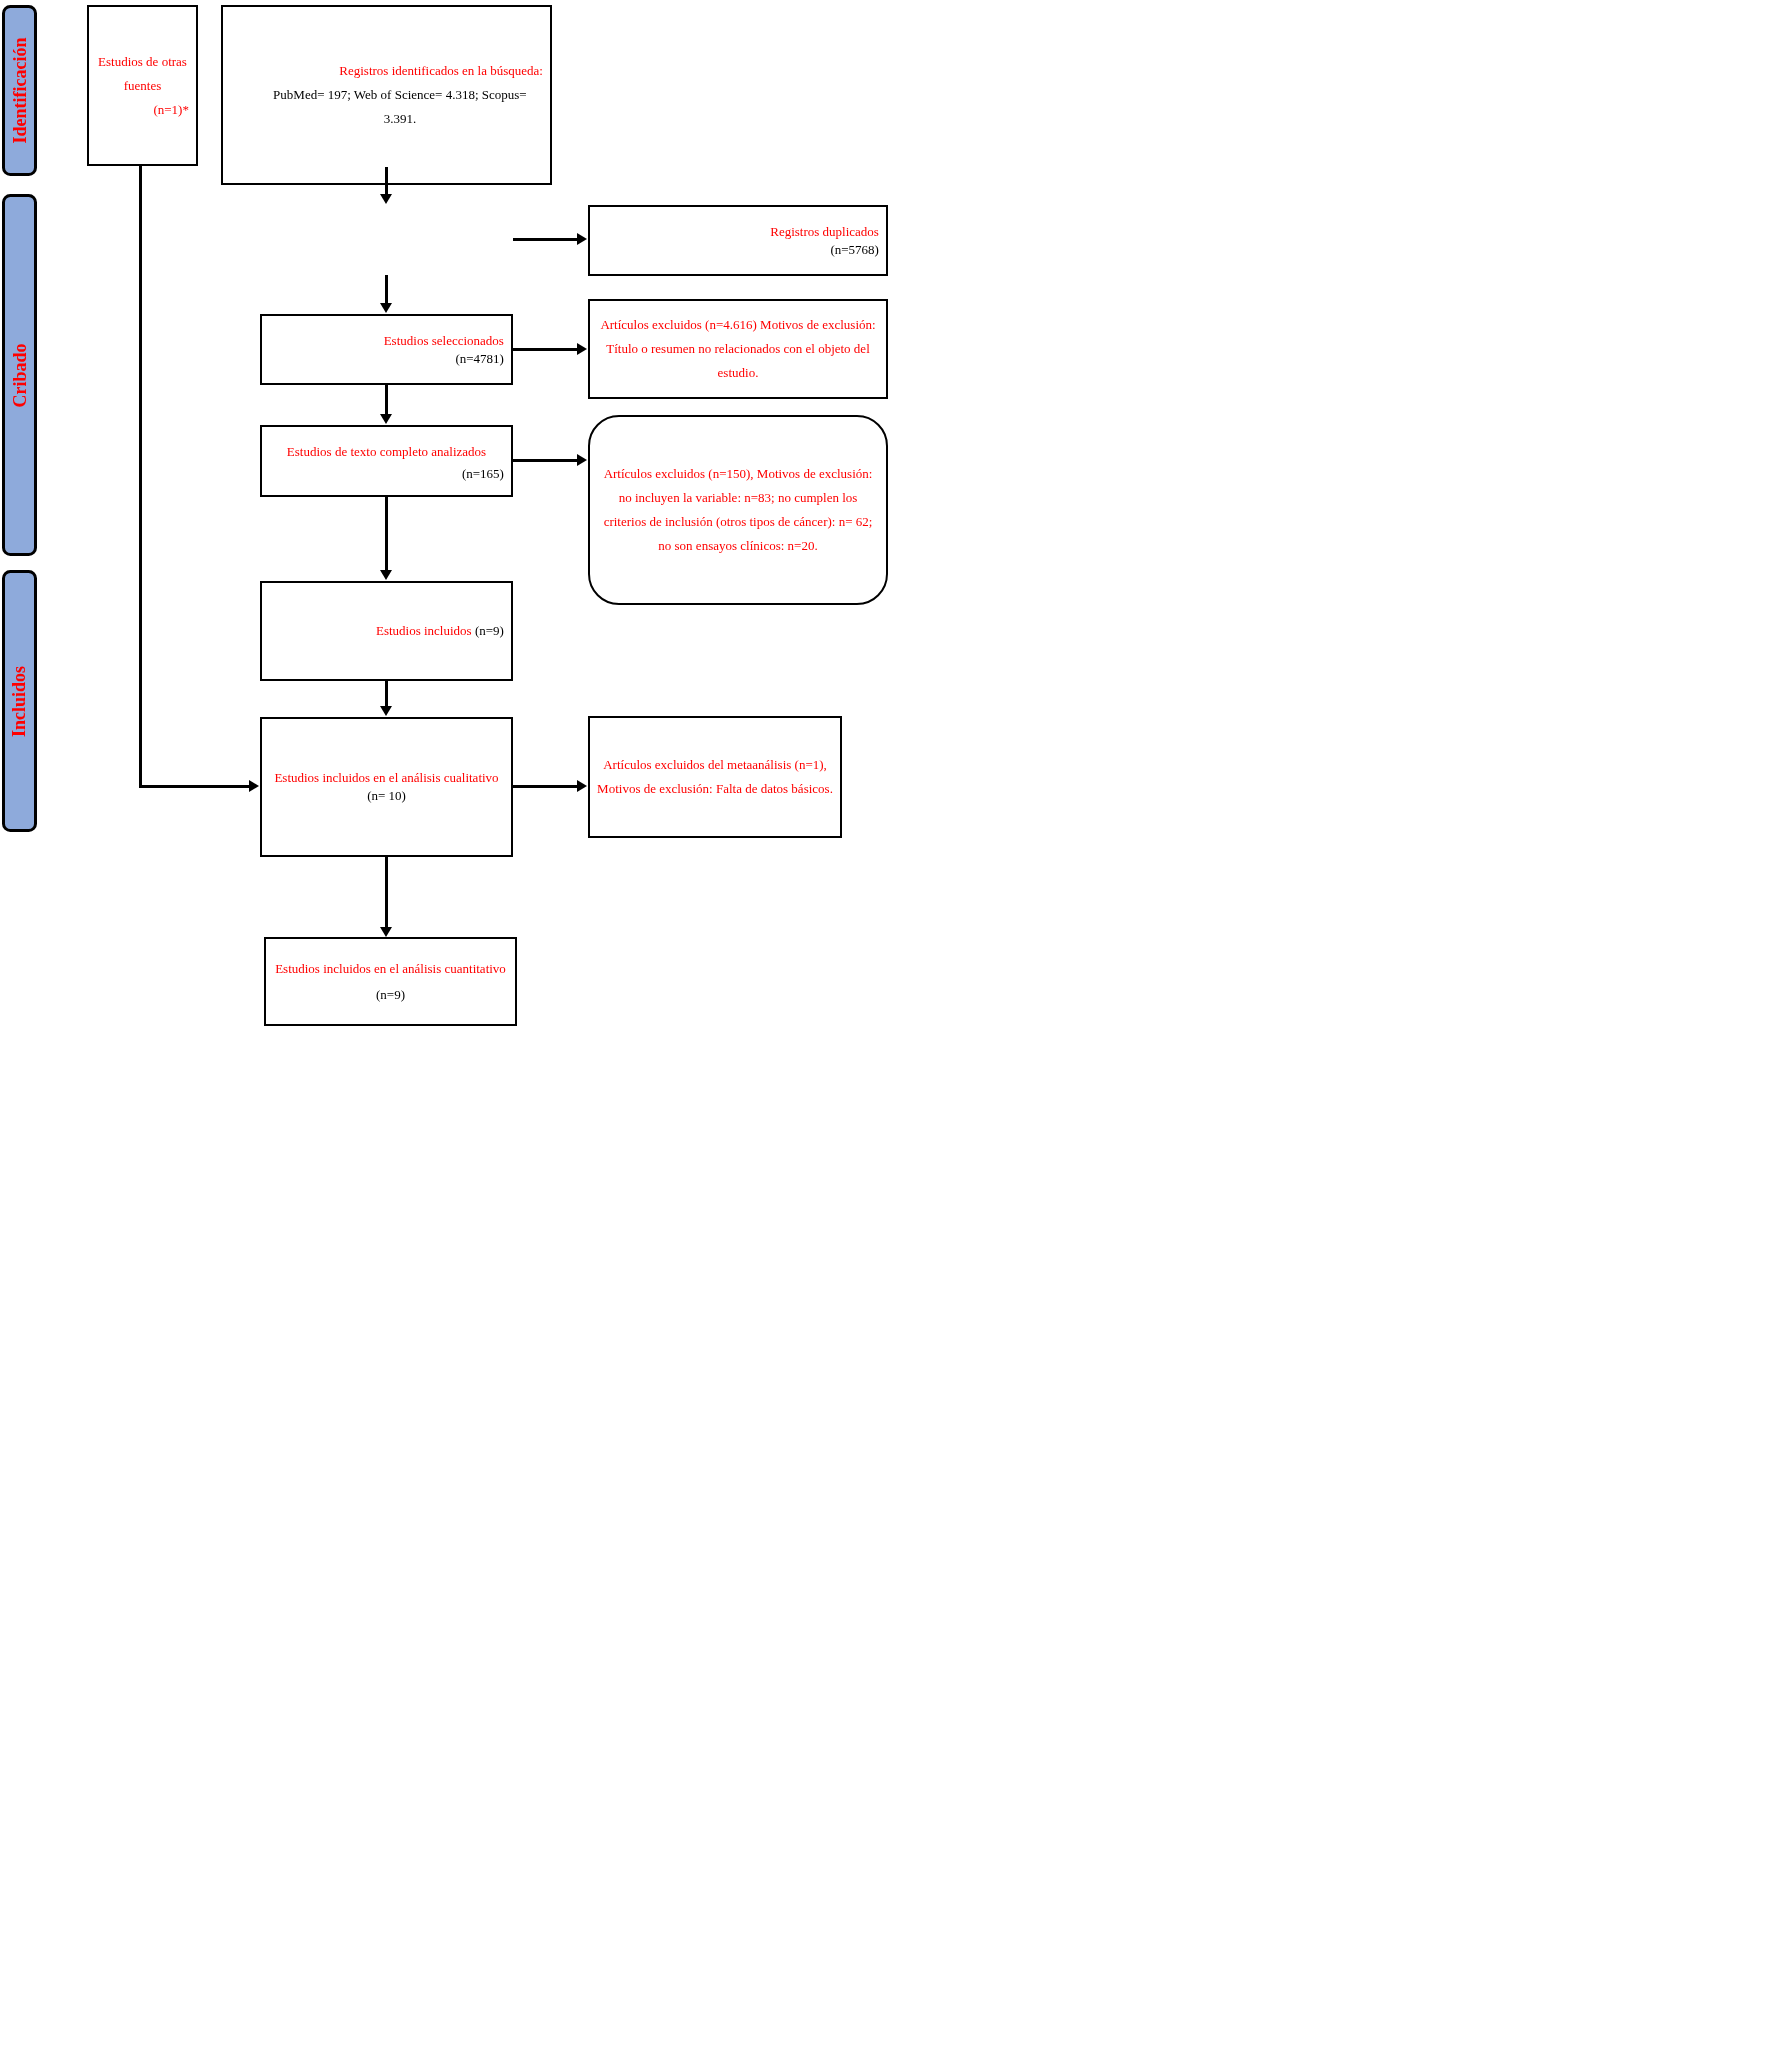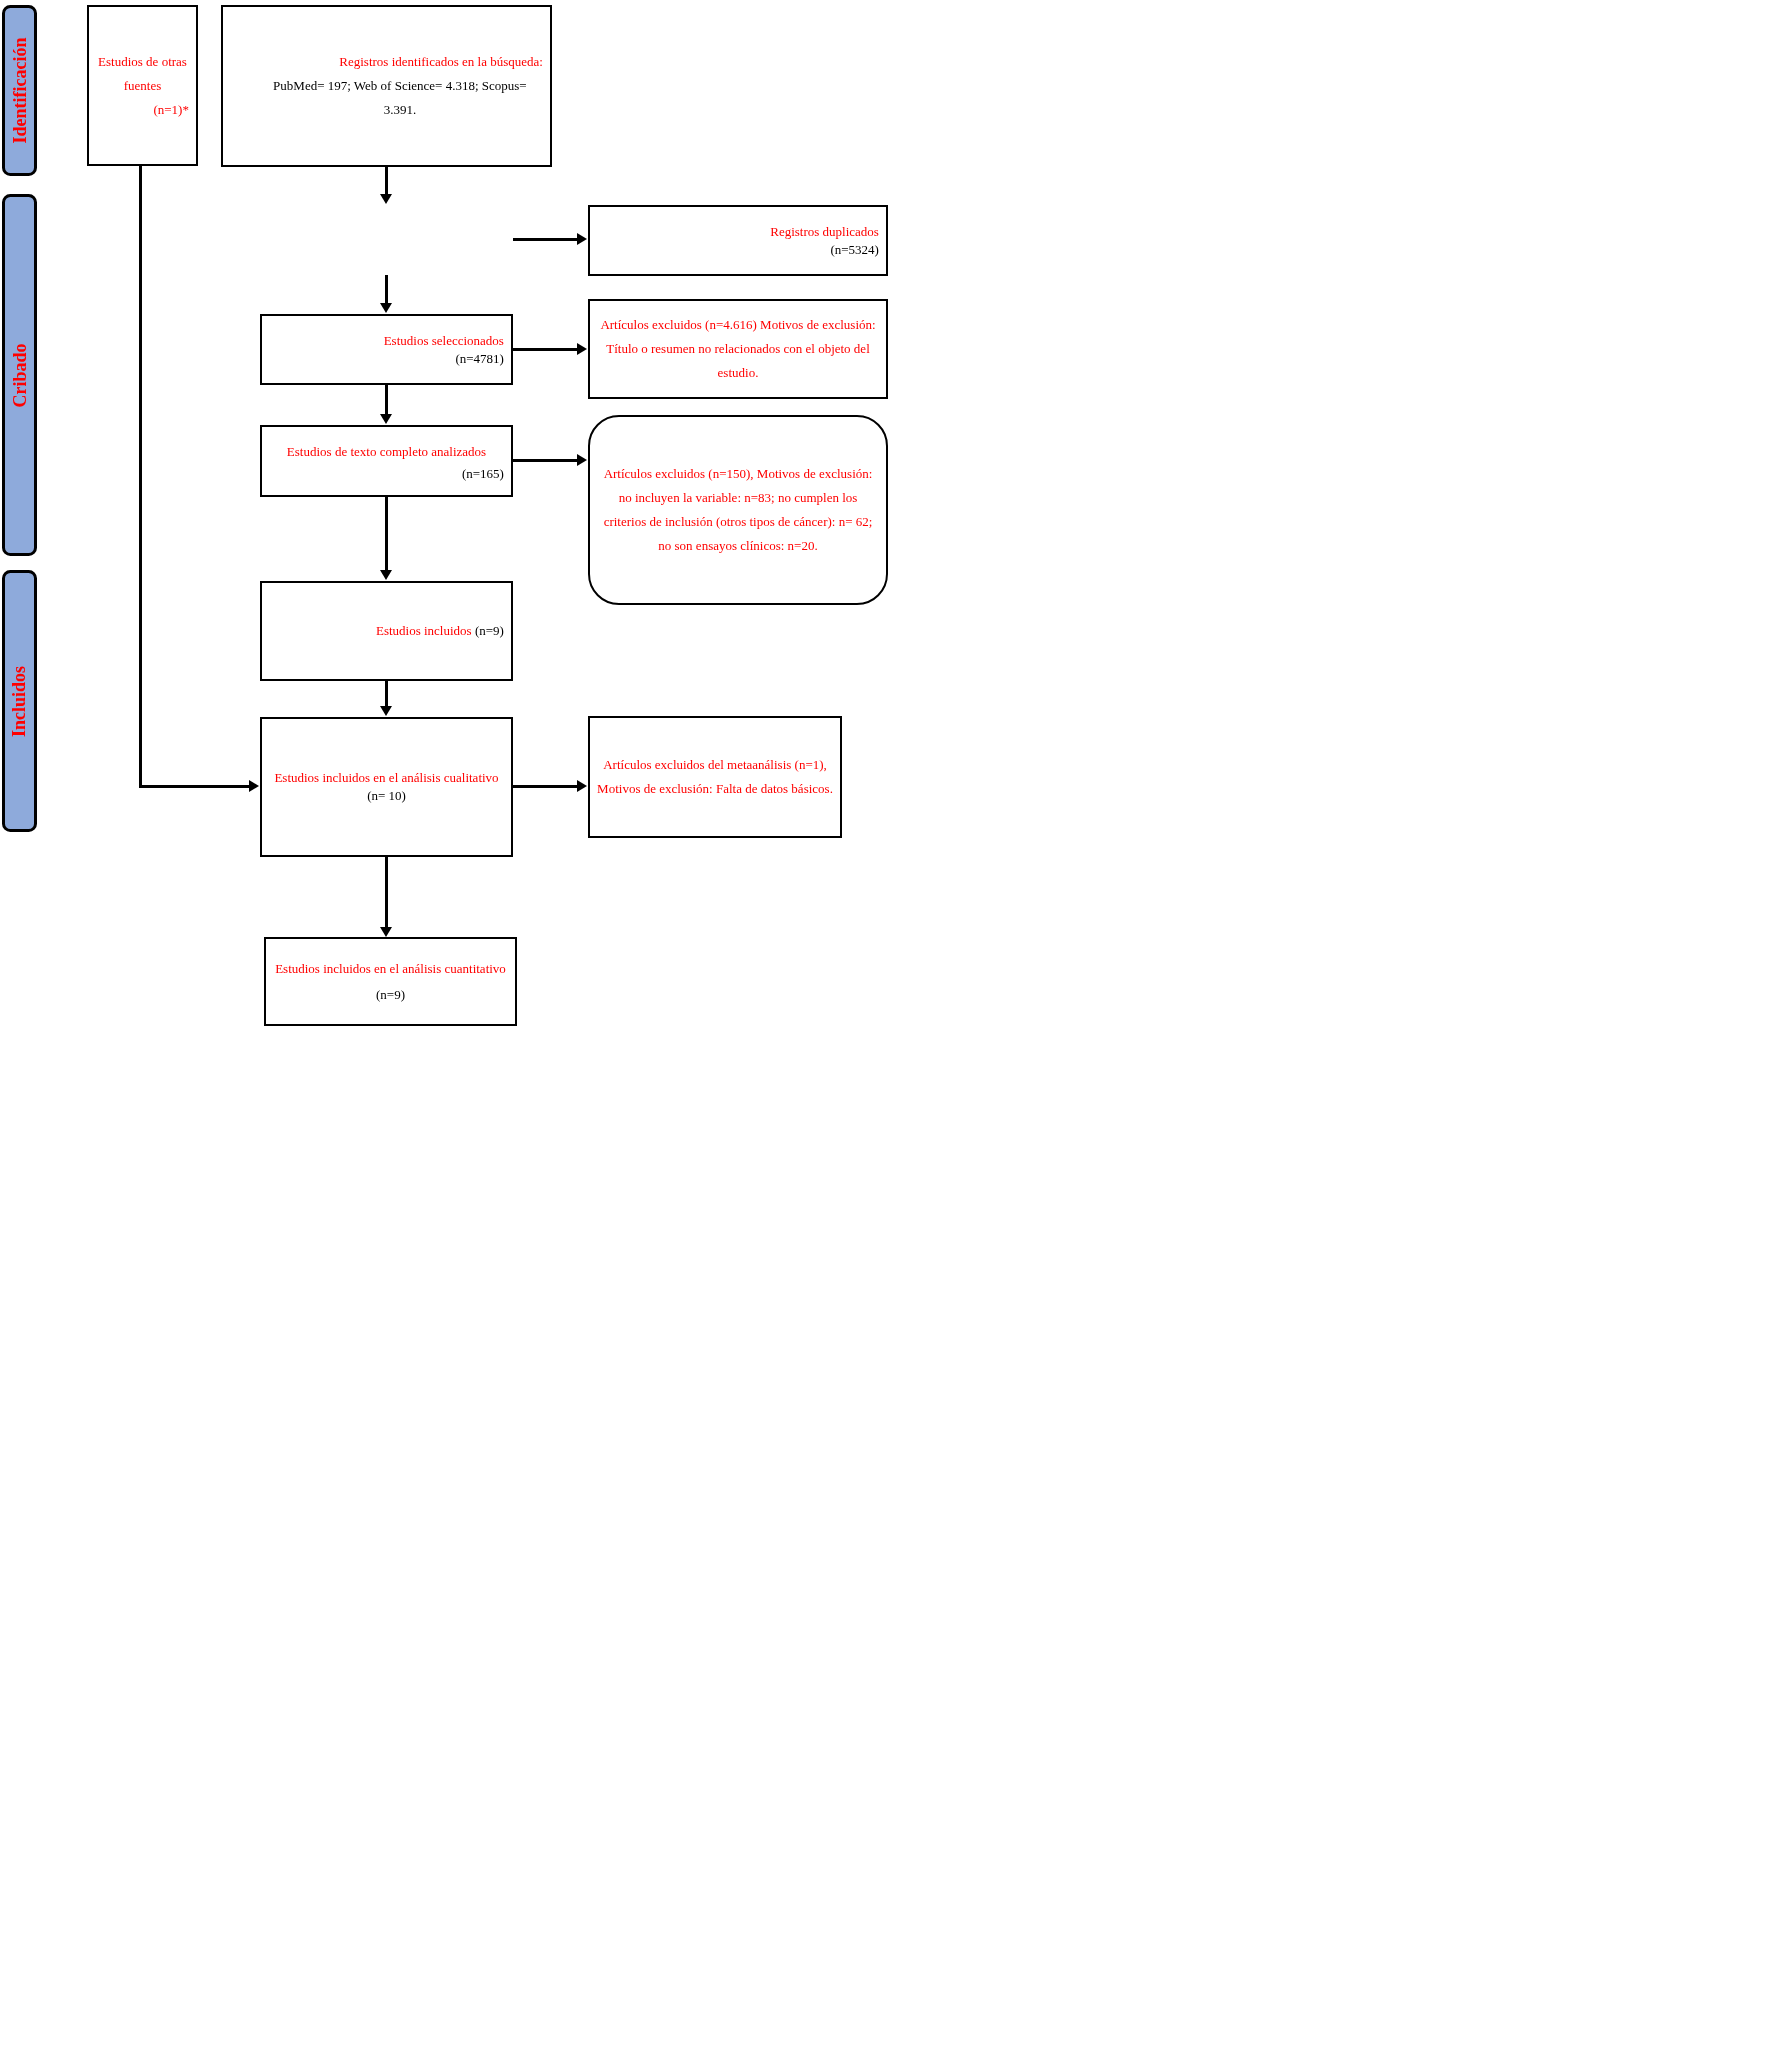--- a/index.html
+++ b/index.html
@@ -64,29 +64,29 @@
   </div>
   <div class="sidebar" style="left:2.4px;top:570px;width:35px;height:262px;">
     <span>Incluidos</span>
   </div>
 
   <div class="box lh-wide" style="left:87px;top:5.4px;width:111px;height:161px;">
     <div>Estudios de otras fuentes</div>
     <div>(n=1)*</div>
   </div>
 
-  <div class="box lh-wide" style="left:221px;top:5.4px;width:331px;height:162px;">
+  <div class="box lh-wide" style="left:221px;top:5.4px;width:331px;height:180px;">
     <div>Registros identificados en la búsqueda:</div>
     <div class="black detail-wrap">PubMed= 197; Web of Science= 4.318; Scopus= 3.391.</div>
   </div>
 
 
   <div class="box lh-tight" style="left:588px;top:205px;width:300px;height:71px;">
     <div>Registros duplicados</div>
-    <div class="black">(n=5324)</div>
+    <div class="black">(n=5768)</div>
   </div>
 
   <div class="box lh-tight" style="left:260px;top:314px;width:253px;height:71px;">
     <div>Estudios seleccionados</div>
     <div class="black">(n=4781)</div>
   </div>
 
   <div class="box lh-wide" style="left:588px;top:299px;width:300px;height:100px;">
     <div>Artículos excluidos (n=4.616) Motivos de exclusión: Título o resumen no relacionados con el objeto del estudio.</div>
   </div>

